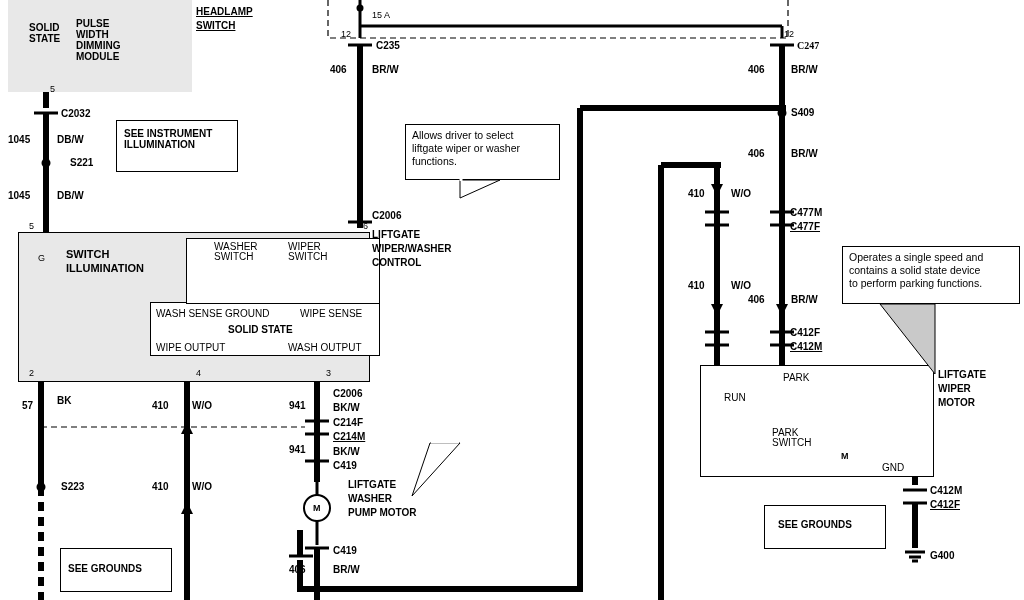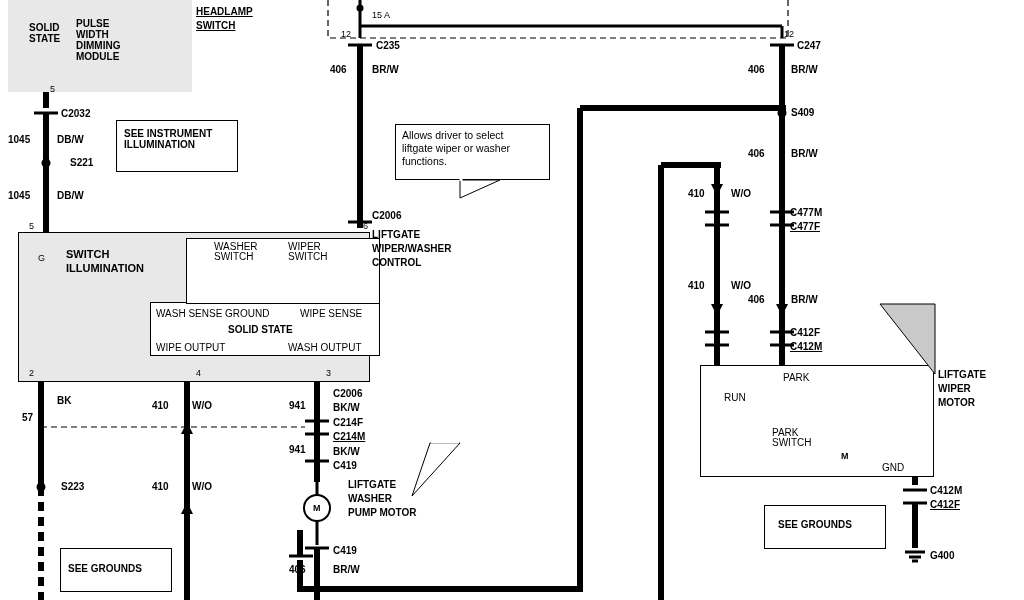--- a/index.html
+++ b/index.html
@@ -211,21 +211,21 @@
   <div class="lbl tiny" style="left:783px;top:372px;">PARK</div>
   <div class="lbl tiny" style="left:772px;top:428px;line-height:10px;">PARK
 SWITCH</div>
   <div class="lbl tiny" style="left:882px;top:462px;">GND</div>
   <div class="lbl bold sm" style="left:841px;top:451px;">M</div>
 
   <div class="lbl bold" style="left:68px;top:563px;">SEE GROUNDS</div>
   <div class="lbl bold" style="left:778px;top:519px;">SEE GROUNDS</div>
 
   <div class="lbl bold" style="left:376px;top:40px;">C235</div>
-  <div class="lbl bold" style="left:797px;top:40px;">C247</div>
+  <div class="lbl bold" style="left:797px;top:40px;font-family:Liberation Serif, serif;">C247</div>
   <div class="lbl sm" style="left:341px;top:29px;">12</div>
   <div class="lbl sm" style="left:784px;top:29px;">12</div>
 
   <div class="lbl bold" style="left:330px;top:64px;">406</div>
   <div class="lbl bold" style="left:372px;top:64px;">BR/W</div>
   <div class="lbl bold" style="left:748px;top:64px;">406</div>
   <div class="lbl bold" style="left:791px;top:64px;">BR/W</div>
 
   <div class="lbl bold" style="left:61px;top:108px;">C2032</div>
   <div class="lbl bold" style="left:8px;top:134px;">1045</div>
@@ -245,21 +245,21 @@
   <div class="lbl bold" style="left:790px;top:207px;">C477M</div>
   <div class="lbl bold u" style="left:790px;top:221px;">C477F</div>
 
   <div class="lbl bold" style="left:688px;top:280px;">410</div>
   <div class="lbl bold" style="left:731px;top:280px;">W/O</div>
   <div class="lbl bold" style="left:748px;top:294px;">406</div>
   <div class="lbl bold" style="left:791px;top:294px;">BR/W</div>
   <div class="lbl bold" style="left:790px;top:327px;">C412F</div>
   <div class="lbl bold u" style="left:790px;top:341px;">C412M</div>
 
-  <div class="lbl bold" style="left:22px;top:400px;margin-top:12px;">57</div>
+  <div class="lbl bold" style="left:22px;top:400px;">57</div>
   <div class="lbl bold" style="left:57px;top:387px;margin-top:8px;">BK</div>
   <div class="lbl bold" style="left:61px;top:481px;">S223</div>
 
   <div class="lbl bold" style="left:152px;top:400px;">410</div>
   <div class="lbl bold" style="left:192px;top:400px;">W/O</div>
   <div class="lbl bold" style="left:152px;top:481px;">410</div>
   <div class="lbl bold" style="left:192px;top:481px;">W/O</div>
 
   <div class="lbl bold" style="left:333px;top:388px;">C2006</div>
   <div class="lbl bold" style="left:289px;top:400px;">941</div>
@@ -270,30 +270,35 @@
   <div class="lbl bold" style="left:333px;top:446px;">BK/W</div>
   <div class="lbl bold" style="left:333px;top:460px;">C419</div>
   <div class="lbl bold" style="left:333px;top:545px;">C419</div>
   <div class="lbl bold" style="left:289px;top:564px;">406</div>
   <div class="lbl bold" style="left:333px;top:564px;">BR/W</div>
 
   <div class="lbl bold" style="left:930px;top:485px;">C412M</div>
   <div class="lbl bold u" style="left:930px;top:499px;">C412F</div>
   <div class="lbl bold" style="left:930px;top:550px;">G400</div>
 
-  <div class="callout" style="left:395px;top:124px;width:155px;height:56px;">
+  <div class="callout" style="left:405px;top:124px;width:155px;height:56px;">
     <span style="white-space:pre-line;">Allows driver to select
 liftgate wiper or washer
 functions.</span>
   </div>
   <svg style="left:0;top:0;">
     <polygon points="460,180 460,198 500,180" fill="#fff" stroke="#000" stroke-width="1"></polygon>
     <line x1="461" y1="179" x2="461" y2="181" stroke="#fff" stroke-width="3"></line>
   </svg>
 
+  <div class="callout" style="left:842px;top:246px;width:178px;height:58px;">
+    <span style="white-space:pre-line;">Operates a single speed and
+contains a solid state device
+to perform parking functions.</span>
+  </div>
   <svg style="left:0;top:0;">
     <polygon points="935,304 935,374 880,304" fill="#c9c9c9" stroke="#000" stroke-width="1"></polygon>
   </svg>
 
   <svg style="left:0;top:0;">
     <polygon points="430,443 460,443 412,496" fill="#fff" stroke="#000" stroke-width="1"></polygon>
     <line x1="431" y1="442" x2="459" y2="442" stroke="#fff" stroke-width="3"></line>
   </svg>
 
 </div>

